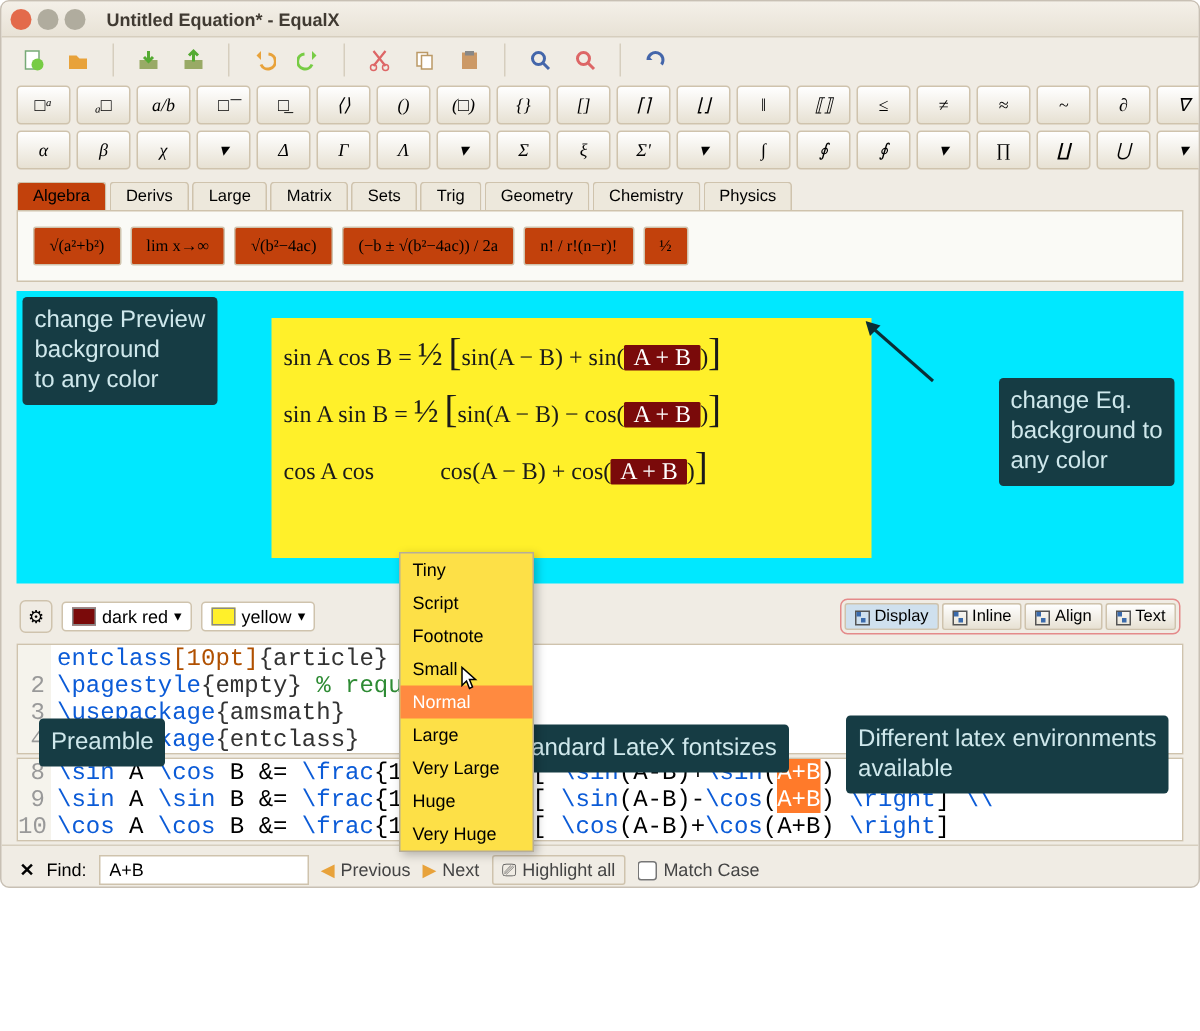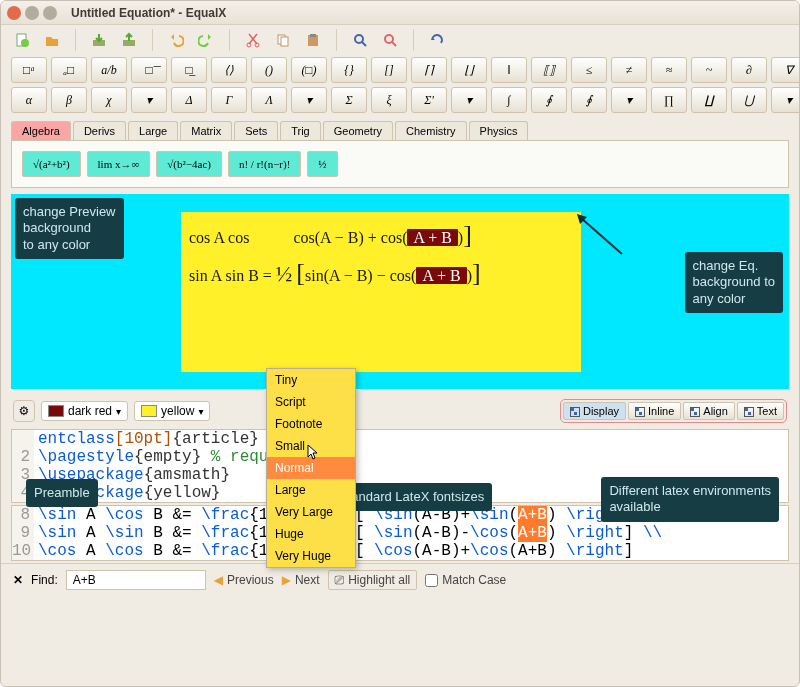--- a/index.html
+++ b/index.html
@@ -1,38 +1,38 @@
 <!DOCTYPE html>
 <html><head>
 <meta charset="utf-8">
 <style>
   * { box-sizing: border-box; margin: 0; padding: 0; }
   body { font-family: "Segoe UI", "Liberation Sans", sans-serif; font-size: 12px; background: #fff; }
-  .window { width: 800px; height: 687px; background: #f0ece4; position: relative; border: 1px solid #c8c0b4; border-radius: 6px; overflow: hidden; }
+  .window { width: 800px; height: 592px; background: #f0ece4; position: relative; border: 1px solid #c8c0b4; border-radius: 6px; overflow: hidden; }
   .titlebar { height: 24px; background: linear-gradient(#f4f0e8,#e8e2d6); display: flex; align-items: center; padding: 0 6px; border-bottom: 1px solid #d6cebe; }
   .win-btn { width: 14px; height: 14px; border-radius: 50%; margin-right: 4px; }
   .win-red { background: #e36a4b; }
   .win-gray { background: #b0ac9e; }
   .title-text { margin-left: 10px; font-weight: bold; font-size: 12px; color: #403a32; }
   .toolbar { display: flex; gap: 8px; padding: 4px 10px; align-items: center; }
   .tbutton { width: 22px; height: 22px; display:flex; align-items:center; justify-content:center; border:1px solid transparent; border-radius:4px; }
   .sep { width: 1px; height: 22px; background: #d6cebe; margin: 0 4px; }
   .math-rows { padding: 2px 10px; }
   .math-row { display: flex; gap: 4px; margin-bottom: 4px; }
   .mbtn { height: 26px; min-width: 36px; border: 1px solid #cfc3ad; background: linear-gradient(#fff,#e7e1d3); border-radius: 3px; display:flex; align-items:center; justify-content:center; font-family: serif; font-size: 12px; font-style: italic; }
   .tab-row { display:flex; padding: 2px 10px 0 10px; }
   .tab { padding: 3px 10px; border: 1px solid #cfc3ad; background: #ede8dc; border-bottom: none; border-radius: 3px 3px 0 0; margin-right: 2px; font-size: 11px; }
-  .tab.active { background: #fca5a5; }
+  .tab.active { background: #c2410c; }
   .tpl-row { display:flex; gap:6px; padding:10px; background:#fafaf6; margin:0 10px; border:1px solid #cfc3ad; }
-  .tpl { border:1px solid #cfc3ad; padding:6px 10px; background:#5eead4; border-radius:2px; font-family:serif; font-size:11px; display:flex; align-items:center; }
+  .tpl { border:1px solid #cfc3ad; padding:6px 10px; background:#c2410c; border-radius:2px; font-family:serif; font-size:11px; display:flex; align-items:center; }
   .preview { margin: 6px 10px; height: 195px; background:#00e8ff; position: relative; overflow: hidden; }
   .eq-box { position:absolute; left:170px; top:18px; width:400px; height:160px; background:#fff02a; padding:8px; font-family:serif; font-size:16px; color:#1a1a1a; }
   .eq-line { margin-bottom: 8px; white-space:nowrap; }
   .hl { background:#7a0a0a; color:#fff; padding:0 6px; border-radius:1px; }
-  .annot { position:absolute; background:#163c44; color:#cfe8ec; padding:6px 8px; border-radius:3px; font-size:13px; line-height:1.25; }
+  .annot { position:absolute; background:#163c44; color:#cfe8ec; padding:6px 8px; border-radius:3px; font-size:16px; line-height:1.25; }
   .color-row { display:flex; gap:6px; padding:4px 12px; align-items:center; }
   .color-sel { display:flex; align-items:center; gap:4px; border:1px solid #cfc3ad; padding:2px 6px; border-radius:3px; background:#fff; }
   .swatch { width:16px; height:12px; border:1px solid #888; }
   .env-btns { display:flex; gap:2px; margin-left:auto; border:1px solid #e48a8a; border-radius:5px; padding:2px; }
   .env-btn { padding:2px 6px; border:1px solid #cfc3ad; background:linear-gradient(#fff,#e7e1d3); border-radius:2px; font-size:11px; display:flex; gap:3px; align-items:flex-end; }
   .env-btn.active { background:#cfe0ee; }
   .editor { margin: 2px 10px; border:1px solid #cfc3ad; background:#fff; font-family:"Liberation Mono",monospace; font-size:16px; }
   .ed-line { display:flex; }
   .gutter { width:22px; text-align:right; color:#999; padding-right:4px; background:#f5f3ec; }
   .code { padding-left:4px; white-space:pre; }
@@ -196,31 +196,33 @@
       <div class="tab">Trig</div>
       <div class="tab">Geometry</div>
       <div class="tab">Chemistry</div>
       <div class="tab">Physics</div>
     </div>
 
   <div class="tpl-row" id="tplrow">
       <div class="tpl">√(a²+b²)</div>
       <div class="tpl">lim x→∞</div>
       <div class="tpl">√(b²−4ac)</div>
+      <div class="tpl">(−b ± √(b²−4ac)) / 2a</div>
       <div class="tpl">n! / r!(n−r)!</div>
       <div class="tpl">½</div>
     </div>
 
   <div class="preview">
     <div class="annot" style="left:4px; top:4px; white-space:pre;">change Preview
 background
 to any color</div>
     <div class="eq-box">
+      <div class="eq-line"><span>sin A cos B = </span><span style="font-size:22px;">½</span> <span style="font-size:26px;">[</span><span>sin(A − B) + sin(</span><span class="hl">A + B</span><span>)</span><span style="font-size:26px;">]</span></div>
+      <div class="eq-line"><span>sin A sin B = </span><span style="font-size:22px;">½</span> <span style="font-size:26px;">[</span><span>sin(A − B) − cos(</span><span class="hl">A + B</span>)<span style="font-size:26px;">]</span></div>
       <div class="eq-line"><span>cos A cos</span> &nbsp;&nbsp;&nbsp;&nbsp;&nbsp;&nbsp;&nbsp;&nbsp;&nbsp;&nbsp;<span>cos(A − B) + cos(</span><span class="hl">A + B</span>)<span style="font-size:26px;">]</span></div>
-      <div class="eq-line"><span>sin A sin B = </span><span style="font-size:22px;">½</span> <span style="font-size:26px;">[</span><span>sin(A − B) − cos(</span><span class="hl">A + B</span>)<span style="font-size:26px;">]</span></div>
     </div>
     <div class="annot" style="right:6px; top:58px; white-space:pre;margin-left:28px;">change Eq.
 background to
 any color</div>
     <svg style="position:absolute; left:566px; top:20px;" width="50" height="45">
         <line x1="45" y1="40" x2="4" y2="4" stroke="#0a2e36" stroke-width="2"></line>
         <polygon points="0,0 10,3 3,10" fill="#0a2e36"></polygon>
       </svg>
   </div>
 
@@ -276,21 +278,21 @@
       <div class="ed-line">
         <div class="gutter">2</div>
         <div class="code"><span class="kw">\pagestyle</span><span class="brace">{empty}</span><span class="comm"> % required</span></div>
       </div>
       <div class="ed-line">
         <div class="gutter">3</div>
         <div class="code"><span class="kw">\usepackage</span><span class="brace">{amsmath}</span></div>
       </div>
       <div class="ed-line">
         <div class="gutter">4</div>
-        <div class="code"><span class="kw">\usepackage</span><span class="brace">{yellow}</span></div>
+        <div class="code"><span class="kw">\usepackage</span><span class="brace">{entclass}</span></div>
       </div>
     </div>
 
   <div class="editor" id="edbody">
       <div class="ed-line">
         <div class="gutter">8</div>
         <div class="code"><span class="kw">\sin</span> A <span class="kw">\cos</span> B &amp;= <span class="kw">\frac</span>{1}{2}<span class="kw">\left</span>[ <span class="kw">\sin</span>(A-B)+<span class="kw">\sin</span>(<span class="hlt">A+B</span>) <span class="kw">\right</span>] <span class="kw">\\</span></div>
       </div>
       <div class="ed-line">
         <div class="gutter">9</div>

